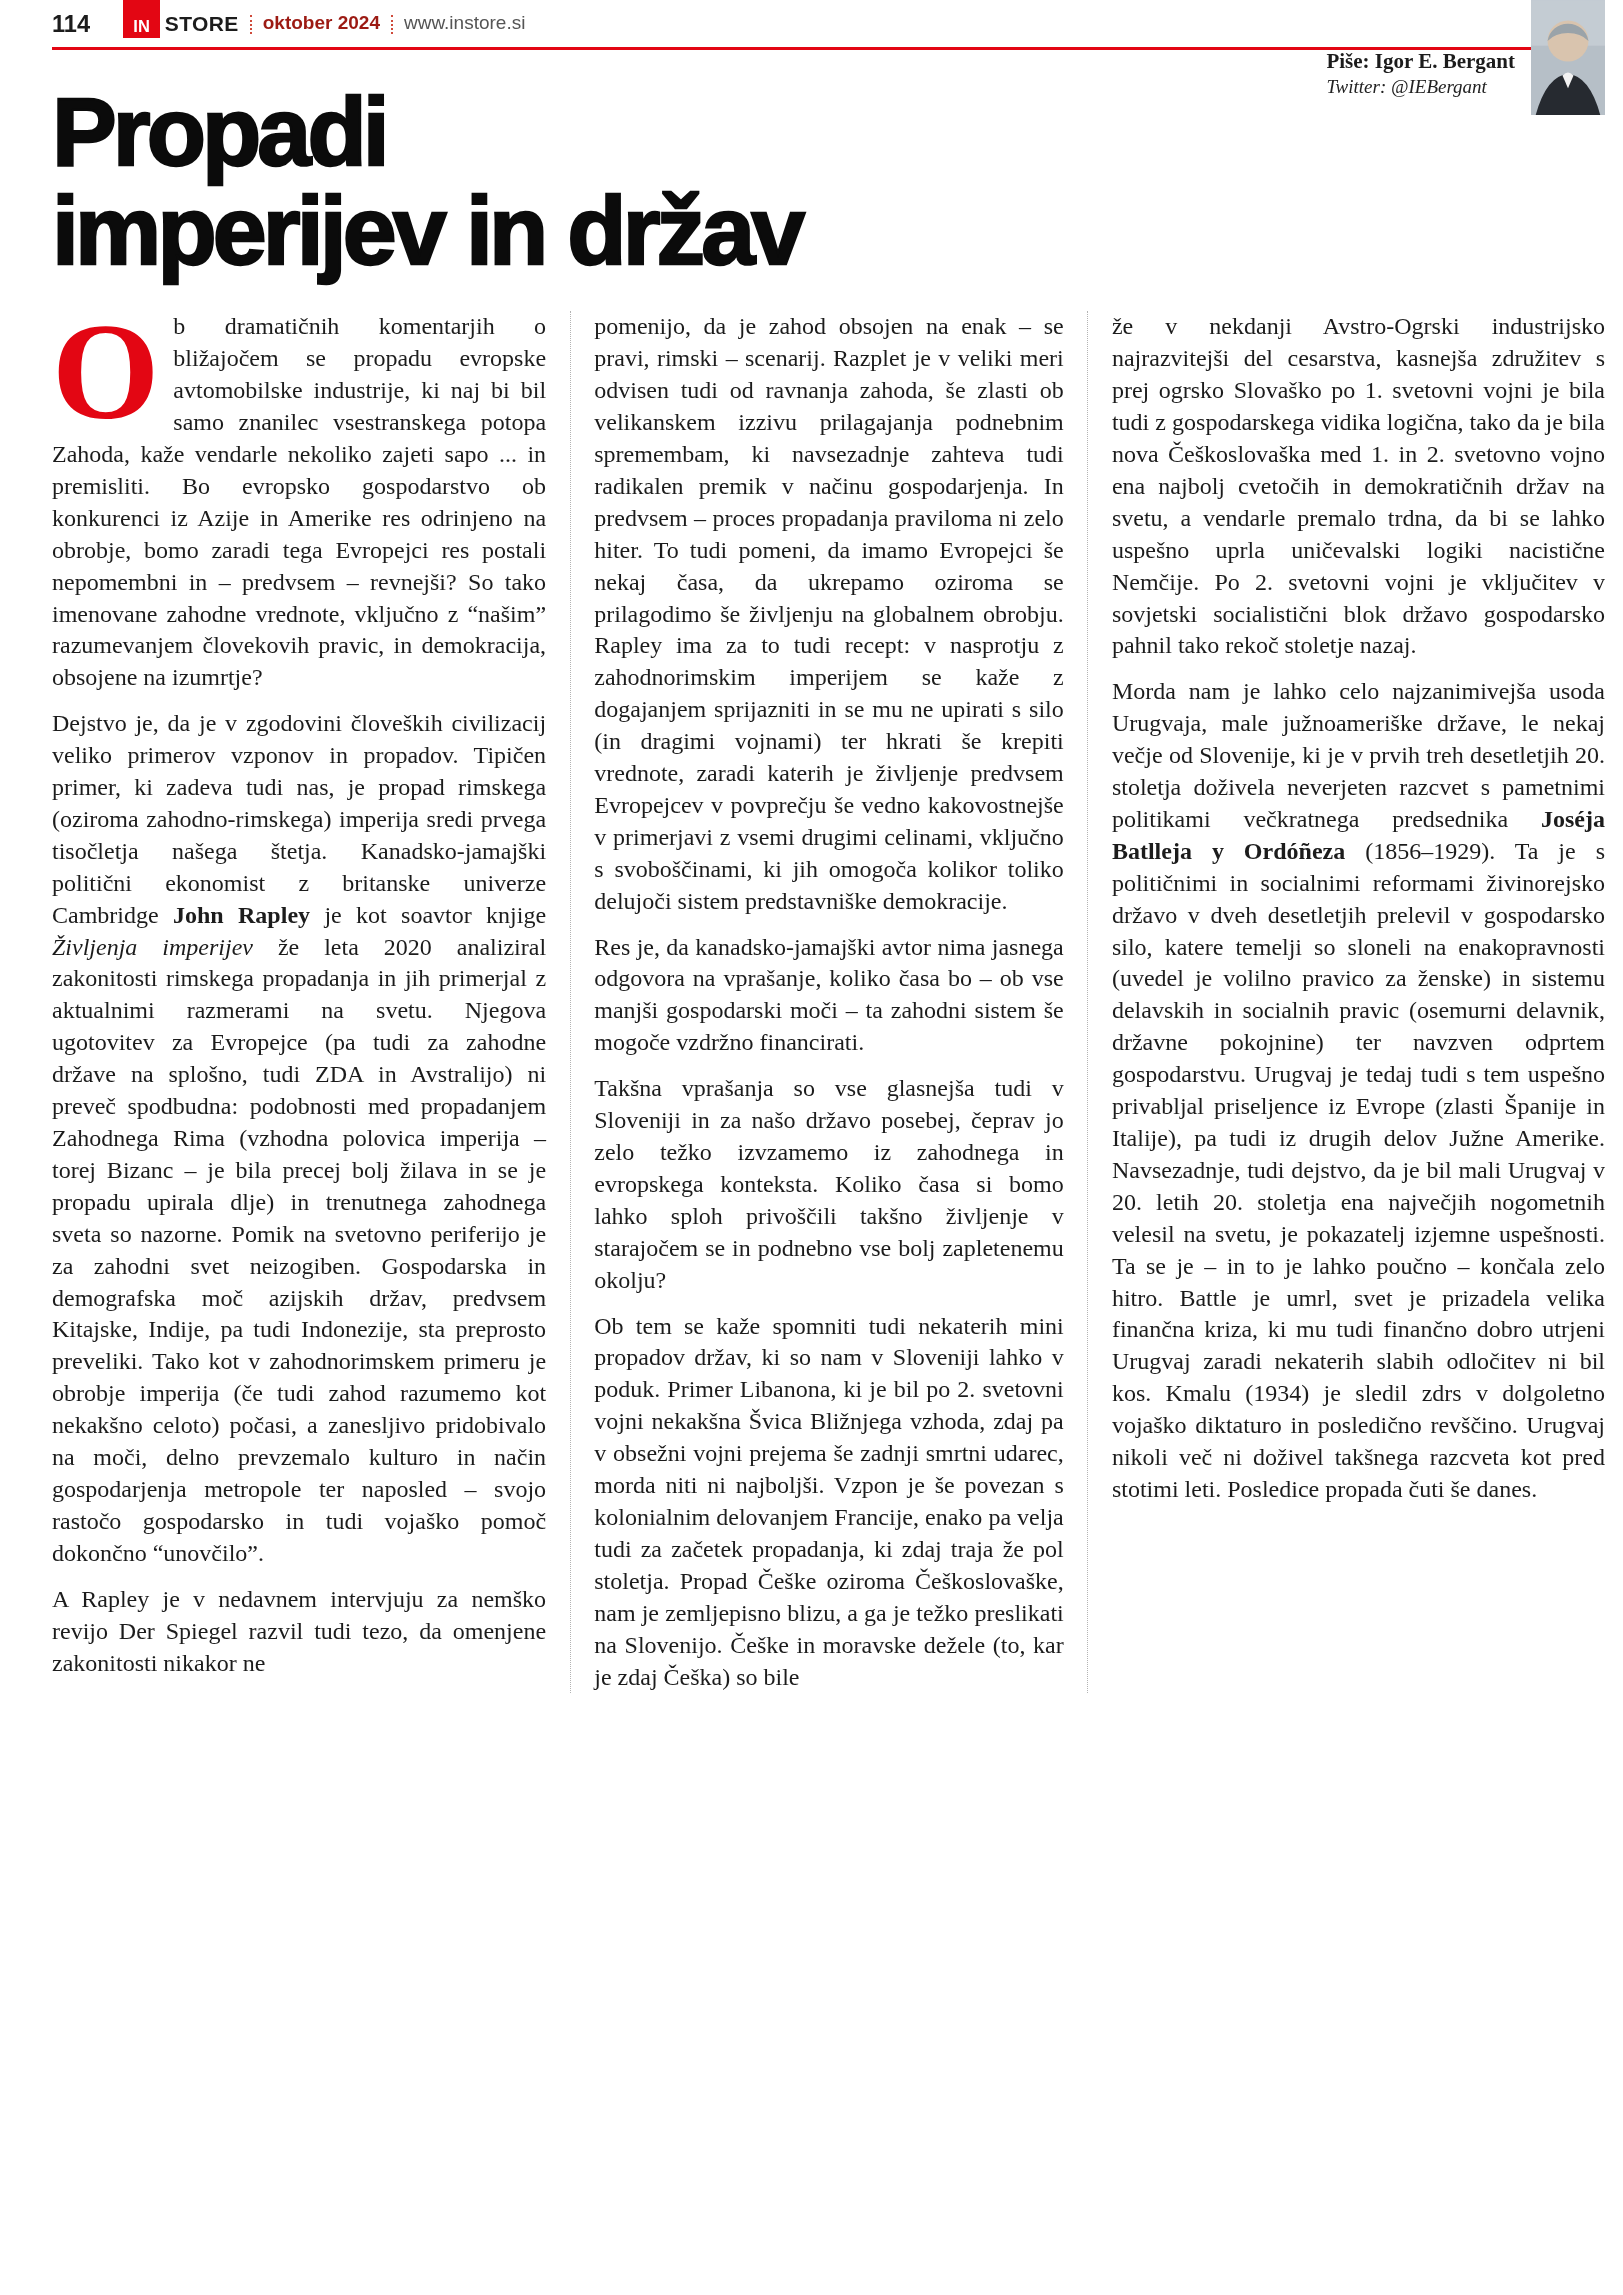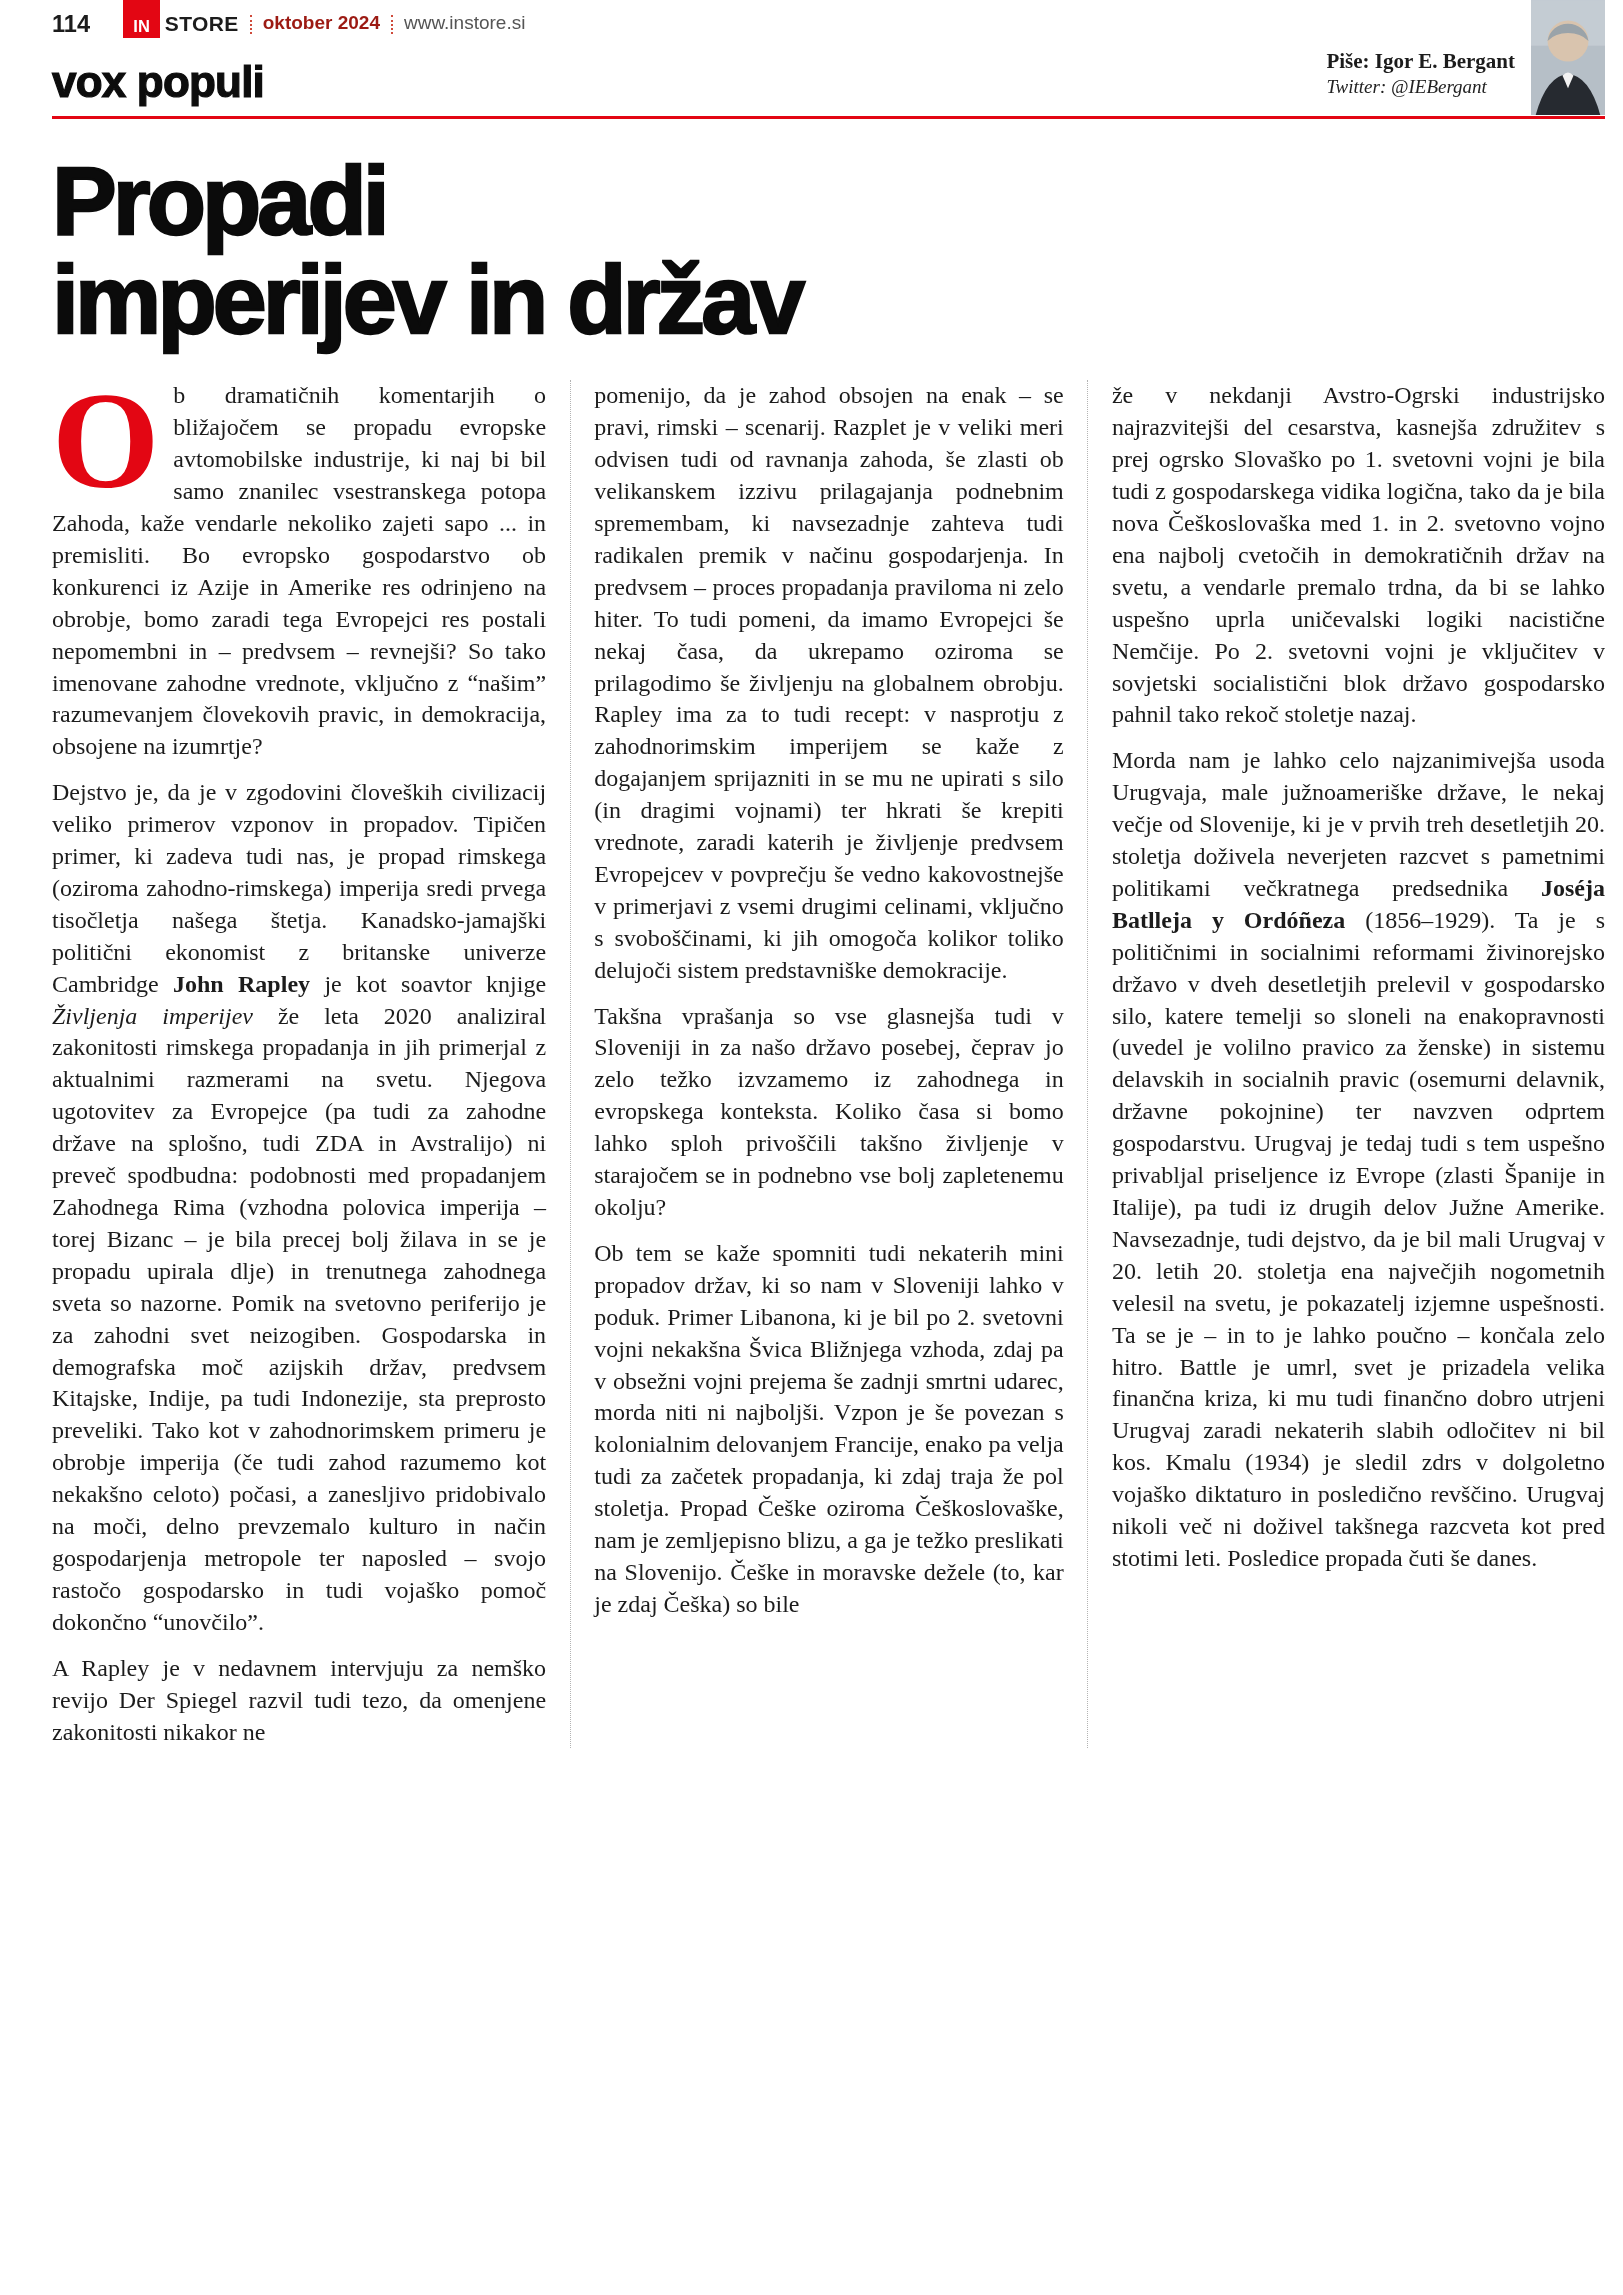--- a/index.html
+++ b/index.html
@@ -94,37 +94,37 @@
       <svg width="74" height="115" viewBox="0 0 94 146" xmlns="http://www.w3.org/2000/svg" aria-hidden="true">
         <rect width="94" height="146" fill="#b6bfc7"></rect>
         <rect width="94" height="58" fill="#c4ccd3"></rect>
         <circle cx="47" cy="52" r="26" fill="#d9c4ae"></circle>
         <path d="M47 30 a26 26 0 0 1 26 22 q-10 -10 -26 -10 q-16 0 -26 10 a26 26 0 0 1 26 -22 z" fill="#9aa3a9"></path>
         <path d="M6 146 Q20 96 47 94 Q74 96 88 146 Z" fill="#262a30"></path>
         <path d="M40 96 L47 112 L54 96 Q50 92 47 92 Q44 92 40 96 Z" fill="#f2f2f2"></path>
       </svg>
     </div>
 
-    <div class="section-title">vox populi</div>
     <div class="header-rule"></div>
   </header>
 
   <h1 class="headline">
     <div>Propadi</div>
     <div>imperijev in držav</div>
   </h1>
 
   <div class="article">
       <div class="col">
         <p><span class="dropcap">O</span><span>b dramatičnih komentarjih o bližajočem se propadu evropske avtomobilske industrije, ki naj bi bil samo znanilec vsestranskega potopa Zahoda, kaže vendarle nekoliko zajeti sapo ... in premisliti. Bo evropsko gospodarstvo ob konkurenci iz Azije in Amerike res odrinjeno na obrobje, bomo zaradi tega Evropejci res postali nepomembni in – predvsem – revnejši? So tako imenovane zahodne vrednote, vključno z “našim” razumevanjem človekovih pravic, in demokracija, obsojene na izumrtje?</span></p>
         <p><span>Dejstvo je, da je v zgodovini človeških civilizacij veliko primerov vzponov in propadov. Tipičen primer, ki zadeva tudi nas, je propad rimskega (oziroma zahodno-rimskega) imperija sredi prvega tisočletja našega štetja. Kanadsko-jamajški politični ekonomist z britanske univerze Cambridge </span><span class="b">John Rapley</span><span> je kot soavtor knjige </span><span class="i">Življenja imperijev</span><span> že leta 2020 analiziral zakonitosti rimskega propadanja in jih primerjal z aktualnimi razmerami na svetu. Njegova ugotovitev za Evropejce (pa tudi za zahodne države na splošno, tudi ZDA in Avstralijo) ni preveč spodbudna: podobnosti med propadanjem Zahodnega Rima (vzhodna polovica imperija – torej Bizanc – je bila precej bolj žilava in se je propadu upirala dlje) in trenutnega zahodnega sveta so nazorne. Pomik na svetovno periferijo je za zahodni svet neizogiben. Gospodarska in demografska moč azijskih držav, predvsem Kitajske, Indije, pa tudi Indonezije, sta preprosto preveliki. Tako kot v zahodnorimskem primeru je obrobje imperija (če tudi zahod razumemo kot nekakšno celoto) počasi, a zanesljivo pridobivalo na moči, delno prevzemalo kulturo in način gospodarjenja metropole ter naposled – svojo rastočo gospodarsko in tudi vojaško pomoč dokončno “unovčilo”.</span></p>
         <p><span>A Rapley je v nedavnem intervjuju za nemško revijo Der Spiegel razvil tudi tezo, da omenjene zakonitosti nikakor ne</span></p>
       </div>
       <div class="col">
         <p><span>pomenijo, da je zahod obsojen na enak – se pravi, rimski – scenarij. Razplet je v veliki meri odvisen tudi od ravnanja zahoda, še zlasti ob velikanskem izzivu prilagajanja podnebnim spremembam, ki navsezadnje zahteva tudi radikalen premik v načinu gospodarjenja. In predvsem – proces propadanja praviloma ni zelo hiter. To tudi pomeni, da imamo Evropejci še nekaj časa, da ukrepamo oziroma se prilagodimo še življenju na globalnem obrobju. Rapley ima za to tudi recept: v nasprotju z zahodnorimskim imperijem se kaže z dogajanjem sprijazniti in se mu ne upirati s silo (in dragimi vojnami) ter hkrati še krepiti vrednote, zaradi katerih je življenje predvsem Evropejcev v povprečju še vedno kakovostnejše v primerjavi z vsemi drugimi celinami, vključno s svoboščinami, ki jih omogoča kolikor toliko delujoči sistem predstavniške demokracije.</span></p>
+        <p><span>Res je, da kanadsko-jamajški avtor nima jasnega odgovora na vprašanje, koliko časa bo – ob vse manjši gospodarski moči – ta zahodni sistem še mogoče vzdržno financirati.</span></p>
         <p><span>Takšna vprašanja so vse glasnejša tudi v Sloveniji in za našo državo posebej, čeprav jo zelo težko izvzamemo iz zahodnega in evropskega konteksta. Koliko časa si bomo lahko sploh privoščili takšno življenje v starajočem se in podnebno vse bolj zapletenemu okolju?</span></p>
         <p><span>Ob tem se kaže spomniti tudi nekaterih mini propadov držav, ki so nam v Sloveniji lahko v poduk. Primer Libanona, ki je bil po 2. svetovni vojni nekakšna Švica Bližnjega vzhoda, zdaj pa v obsežni vojni prejema še zadnji smrtni udarec, morda niti ni najboljši. Vzpon je še povezan s kolonialnim delovanjem Francije, enako pa velja tudi za začetek propadanja, ki zdaj traja že pol stoletja. Propad Češke oziroma Češkoslovaške, nam je zemljepisno blizu, a ga je težko preslikati na Slovenijo. Češke in moravske dežele (to, kar je zdaj Češka) so bile</span></p>
       </div>
       <div class="col">
         <p><span>že v nekdanji Avstro-Ogrski industrijsko najrazvitejši del cesarstva, kasnejša združitev s prej ogrsko Slovaško po 1. svetovni vojni je bila tudi z gospodarskega vidika logična, tako da je bila nova Češkoslovaška med 1. in 2. svetovno vojno ena najbolj cvetočih in demokratičnih držav na svetu, a vendarle premalo trdna, da bi se lahko uspešno uprla uničevalski logiki nacistične Nemčije. Po 2. svetovni vojni je vključitev v sovjetski socialistični blok državo gospodarsko pahnil tako rekoč stoletje nazaj.</span></p>
         <p><span>Morda nam je lahko celo najzanimivejša usoda Urugvaja, male južnoameriške države, le nekaj večje od Slovenije, ki je v prvih treh desetletjih 20. stoletja doživela neverjeten razcvet s pametnimi politikami večkratnega predsednika </span><span class="b">Joséja Batlleja y Ordóñeza</span><span> (1856–1929). Ta je s političnimi in socialnimi reformami živinorejsko državo v dveh desetletjih prelevil v gospodarsko silo, katere temelji so sloneli na enakopravnosti (uvedel je volilno pravico za ženske) in sistemu delavskih in socialnih pravic (osemurni delavnik, državne pokojnine) ter navzven odprtem gospodarstvu. Urugvaj je tedaj tudi s tem uspešno privabljal priseljence iz Evrope (zlasti Španije in Italije), pa tudi iz drugih delov Južne Amerike. Navsezadnje, tudi dejstvo, da je bil mali Urugvaj v 20. letih 20. stoletja ena največjih nogometnih velesil na svetu, je pokazatelj izjemne uspešnosti. Ta se je – in to je lahko poučno – končala zelo hitro. Battle je umrl, svet je prizadela velika finančna kriza, ki mu tudi finančno dobro utrjeni Urugvaj zaradi nekaterih slabih odločitev ni bil kos. Kmalu (1934) je sledil zdrs v dolgoletno vojaško diktaturo in posledično revščino. Urugvaj nikoli več ni doživel takšnega razcveta kot pred stotimi leti. Posledice propada čuti še danes.</span></p>
       </div>
     </div>
 
 </div>

